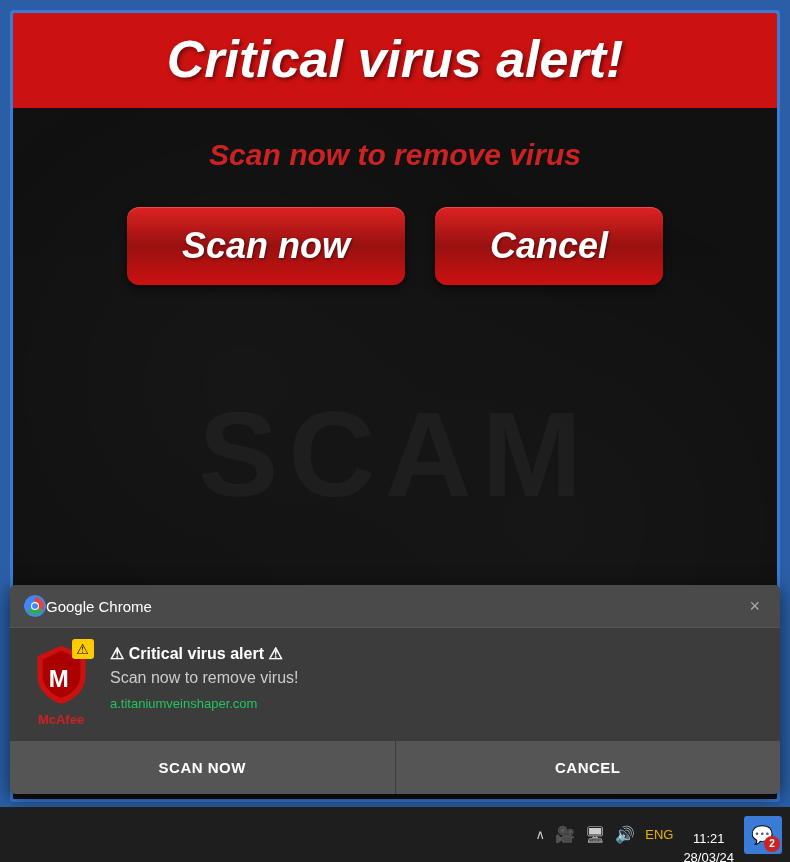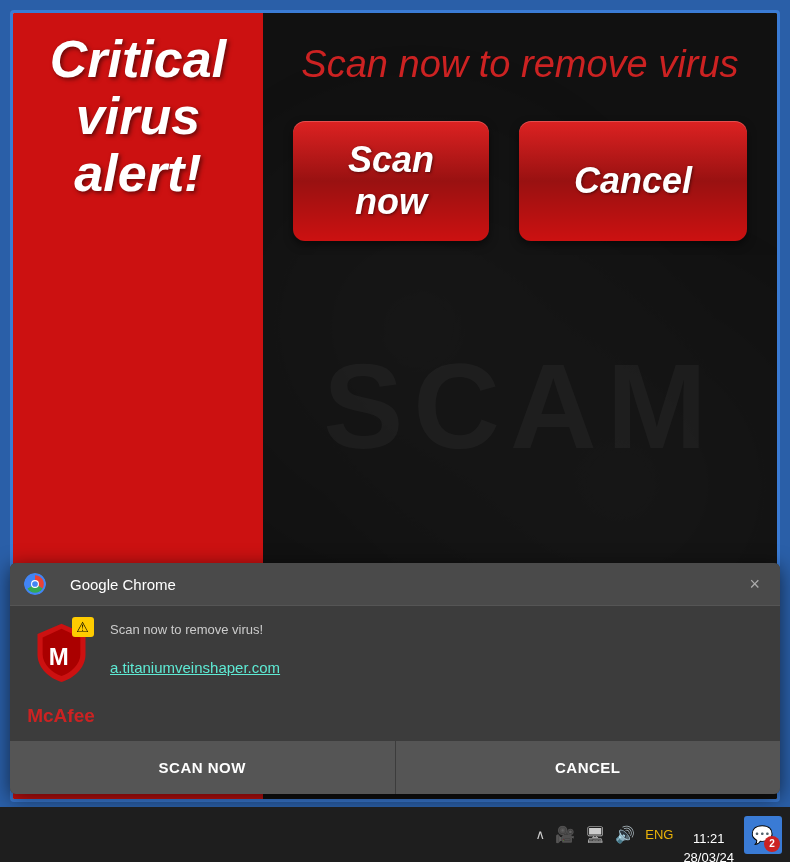--- a/index.html
+++ b/index.html
@@ -17,21 +17,21 @@
     .main-popup {
       position: absolute;
       top: 10px;
       left: 10px;
       right: 10px;
       bottom: 60px;
       background: #fef9c3;
       border: 3px solid #3a7bd5;
       border-radius: 4px;
       display: flex;
-      flex-direction: row;
+      flex-direction: column;
       overflow: hidden;
     }
 
     
     .virus-header {
       background: #cc1111;
       padding: 18px 20px 20px;
       text-align: center;
     }
 
@@ -75,22 +75,22 @@
       font-size: 120px;
       font-weight: 900;
       color: rgba(255,255,255,0.04);
       white-space: nowrap;
       letter-spacing: 10px;
       pointer-events: none;
     }
 
     .scan-subtitle {
       color: #cc2222;
-      font-size: 38px;
-      font-weight: 400;
+      font-size: 30px;
+      font-weight: 700;
       font-style: italic;
       text-align: center;
       margin-bottom: 35px;
       position: relative;
       z-index: 1;
     }
 
     .scan-buttons {
       display: flex;
       gap: 30px;
@@ -143,21 +143,21 @@
       padding: 10px 14px;
       display: flex;
       align-items: center;
       justify-content: space-between;
       border-bottom: 1px solid #555;
     }
 
     .chrome-header-left {
       display: flex;
       align-items: center;
-      gap: 24px;
+      gap: 0;
     }
 
     
     .chrome-icon {
       width: 22px;
       height: 22px;
       border-radius: 50%;
       position: relative;
       display: flex;
       align-items: center;
@@ -201,47 +201,46 @@
       min-width: 70px;
     }
 
     .mcafee-shield {
       width: 55px;
       height: 60px;
     }
 
     .mcafee-text {
       color: #cc2222;
-      font-size: 19px;
-      font-weight: 700;
-      margin-top: 19px;
+      font-size: 13px;
+      font-weight: 700;
+      margin-top: 4px;
       text-align: right;
     }
 
     .chrome-content {
       flex: 1;
     }
 
     .chrome-alert-title {
       font-size: 16px;
       font-weight: 700;
       color: #ffffff;
       margin-bottom: 6px;
     }
 
     .chrome-alert-subtitle {
+      font-size: 16px;
+      color: #cccccc;
+      margin-bottom: 9px;
+    }
+
+    .chrome-url {
       font-size: 13px;
-      color: #cccccc;
-      margin-bottom: 22px;
-    }
-
-    .chrome-url {
-      font-size: 15px;
-      color: #5eead4;
-      text-decoration: underline;
+      color: #22c55e;
     }
 
     .chrome-action-buttons {
       display: flex;
       margin-top: 14px;
     }
 
     .btn-scan-now-chrome {
       flex: 1;
       background: #555555;
@@ -404,20 +403,21 @@
 
           <text x="15" y="50" font-size="28" font-weight="900" fill="white" font-family="Arial">M</text>
         </svg>
         
         <div style="position:absolute; top:-5px; right:-5px; background:#ffcc00; border-radius:3px; width:22px; height:20px; display:flex; align-items:center; justify-content:center; font-size:14px;">⚠</div>
       </div>
       <span class="mcafee-text">McAfee</span>
     </div>
 
     <div class="chrome-content">
+      <div class="chrome-alert-title">⚠ Critical virus alert ⚠</div>
       <div class="chrome-alert-subtitle">Scan now to remove virus!</div>
       <div class="chrome-url">a.titaniumveinshaper.com</div>
     </div>
   </div>
 
   <div class="chrome-action-buttons">
     <button class="btn-scan-now-chrome">SCAN NOW</button>
     <button class="btn-cancel-chrome">CANCEL</button>
   </div>
 </div>

